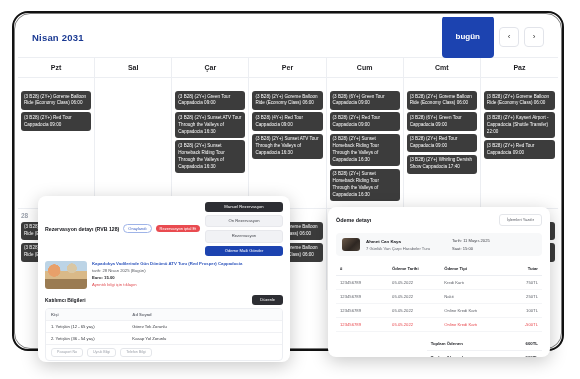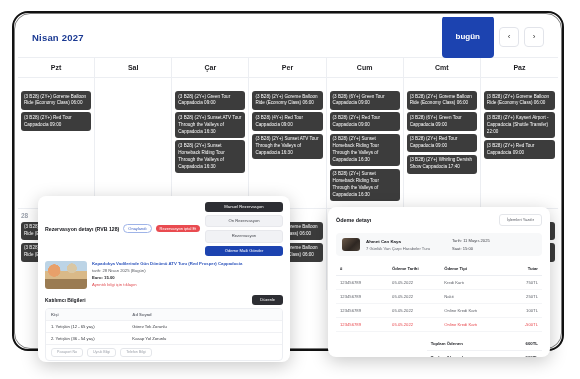--- a/index.html
+++ b/index.html
@@ -218,21 +218,21 @@
 <body>
 
 <div id="stage">
 
   <div class="sketch-frame sk-a"></div>
   <div class="sketch-frame sk-b"></div>
 
   <div class="calendar">
 
     <div class="cal-head">
-      <div class="cal-title">Nisan 2027</div>
+      <div class="cal-title">Nisan 2031</div>
       <div class="cal-head-spacer"></div>
       <button class="btn-today">bugün</button>
       <div class="nav-btn">‹</div>
       <div class="nav-btn">›</div>
     </div>
 
     <div class="cal-grid">
       <div class="dow">Pzt</div>
       <div class="dow">Sal</div>
       <div class="dow">Çar</div>

